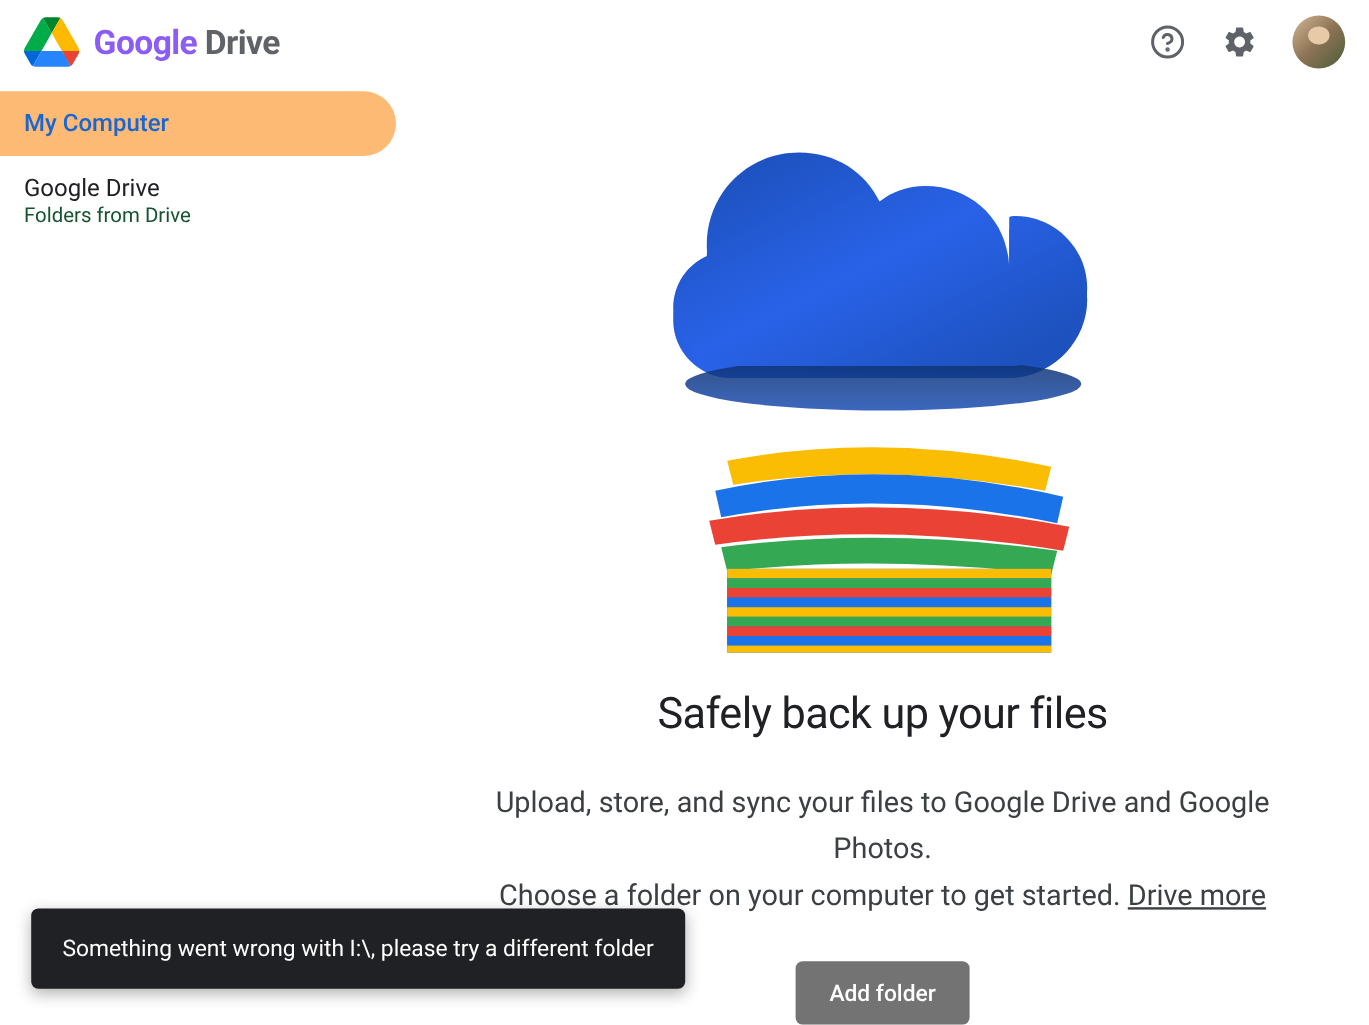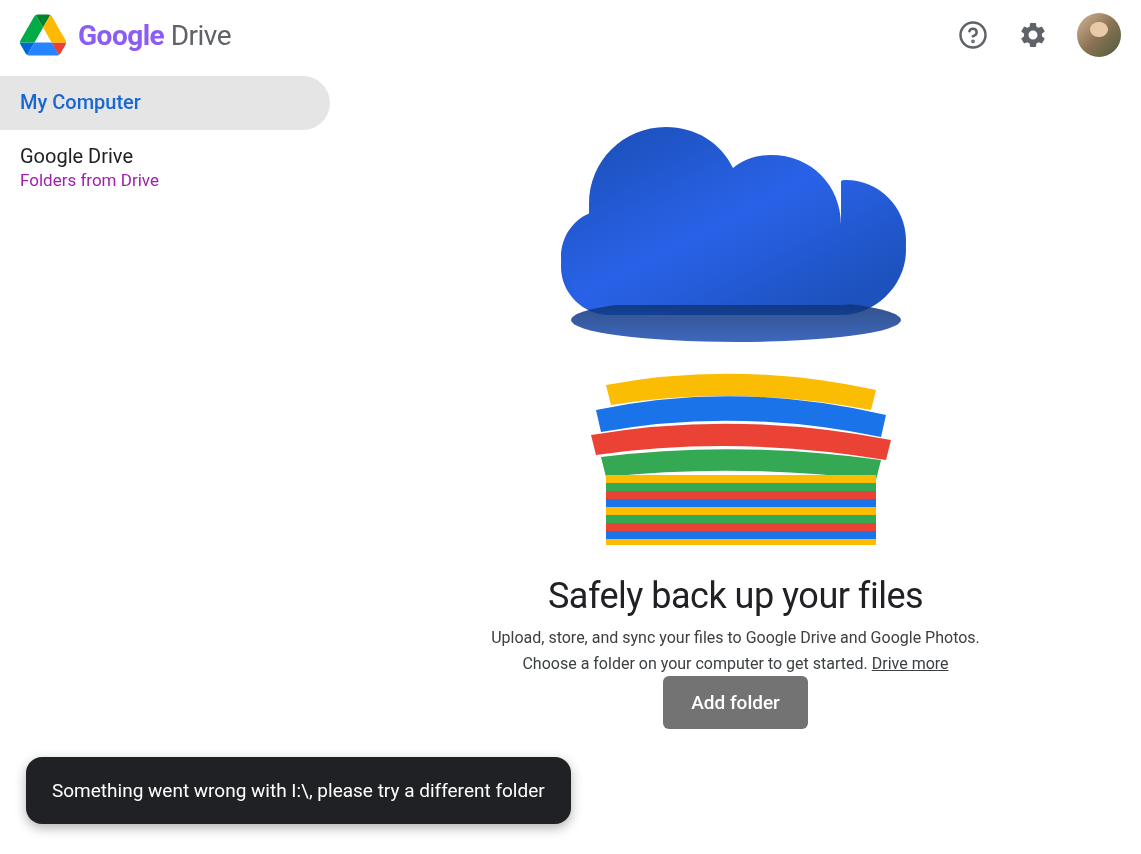--- a/index.html
+++ b/index.html
@@ -34,21 +34,21 @@
     .logo-text {
       font-size: 28px;
       color: #5f6368;
       letter-spacing: -0.5px;
     }
     .logo-text .bold {
       font-weight: 700;
       color: #8b5cf6;
     }
     .logo-text .light {
-      font-weight: 400;
+      font-weight: 700;
       color: #5f6368;
     }
     .header-actions {
       display: flex;
       align-items: center;
       gap: 28px;
     }
     .icon-btn {
       width: 32px;
       height: 32px;
@@ -86,38 +86,38 @@
       padding-top: 6px;
     }
     .sidebar-item {
       padding: 14px 20px;
       cursor: pointer;
       border-top-right-radius: 40px;
       border-bottom-right-radius: 40px;
       margin-right: 0;
     }
     .sidebar-item.active {
-      background: #e5e5e5;
+      background: #fdba74;
     }
     .sidebar-item.active .sidebar-title {
       color: #1967d2;
       font-weight: 500;
     }
     .sidebar-item.active .sidebar-subtitle {
       color: #1967d2;
     }
     .sidebar-title {
       font-size: 20px;
       color: #202124;
       font-weight: 400;
       margin-bottom: 2px;
     }
     .sidebar-subtitle {
       font-size: 17px;
-      color: #a21caf;
+      color: #14532d;
     }
     .content {
       flex: 1;
       display: flex;
       flex-direction: column;
       align-items: center;
       padding-top: 55px;
     }
     .illustration {
       width: 380px;
@@ -138,29 +138,30 @@
       bottom: 0;
       left: 50%;
       transform: translateX(-50%);
       width: 320px;
       height: 180px;
     }
     .heading {
       font-size: 36px;
       color: #202124;
       font-weight: 400;
-      margin-bottom: 8px;
+      margin-bottom: 34px;
       letter-spacing: -0.5px;
     }
     .description {
-      font-size: 16px;
+      font-size: 24px;
       color: #3c4043;
       text-align: center;
       line-height: 1.6;
       max-width: 700px;
+      margin-bottom: 36px;
     }
     .learn-more {
       text-decoration: underline;
       cursor: pointer;
       color: #3c4043;
     }
     .add-folder-btn {
       background: #737373;
       color: #fff;
       border: none;
@@ -170,21 +171,21 @@
       border-radius: 6px;
       cursor: pointer;
     }
     .toast {
       position: absolute;
       bottom: 30px;
       left: 26px;
       background: #202124;
       color: #fff;
       padding: 22px 26px;
-      border-radius: 16px;
+      border-radius: 6px;
       font-size: 19px;
       box-shadow: 0 4px 12px rgba(0,0,0,0.3);
     }
   </style>
 </head>
 <body>
 
 <div class="header">
   <div class="logo-area">
     <svg class="drive-logo" viewBox="0 0 87 78">

